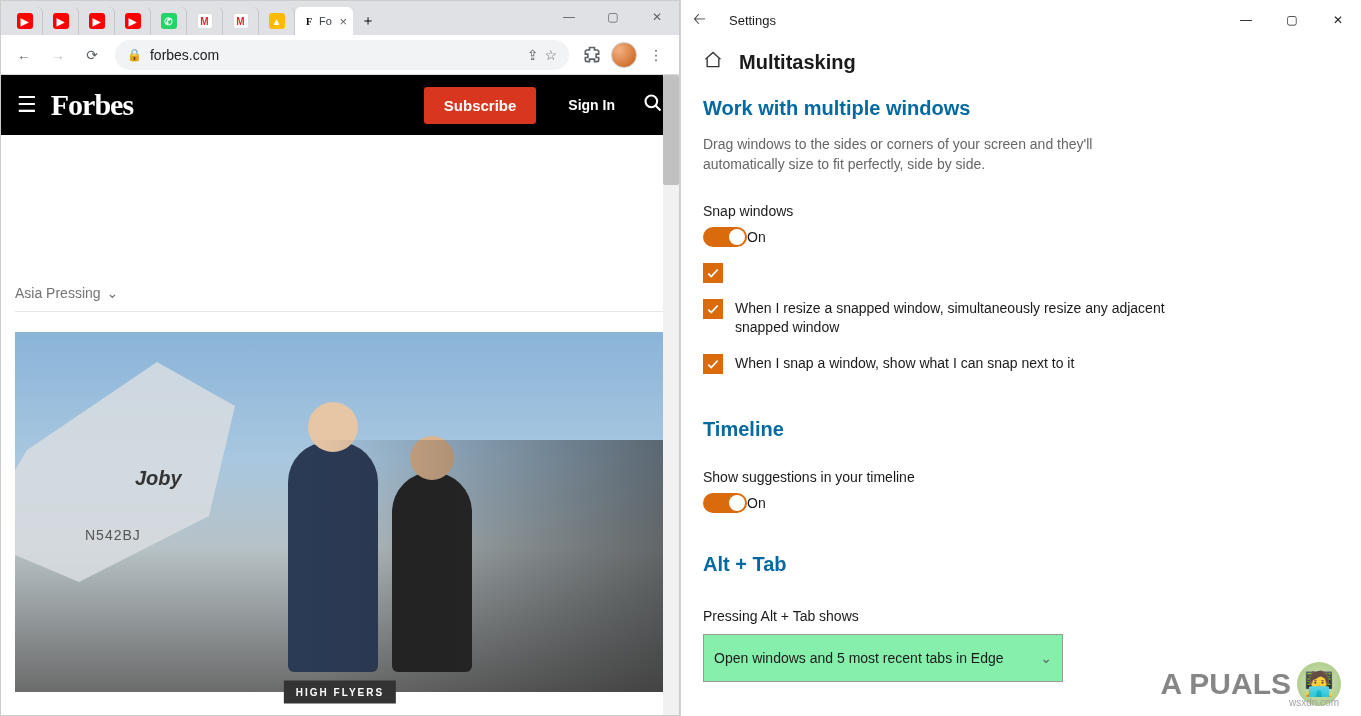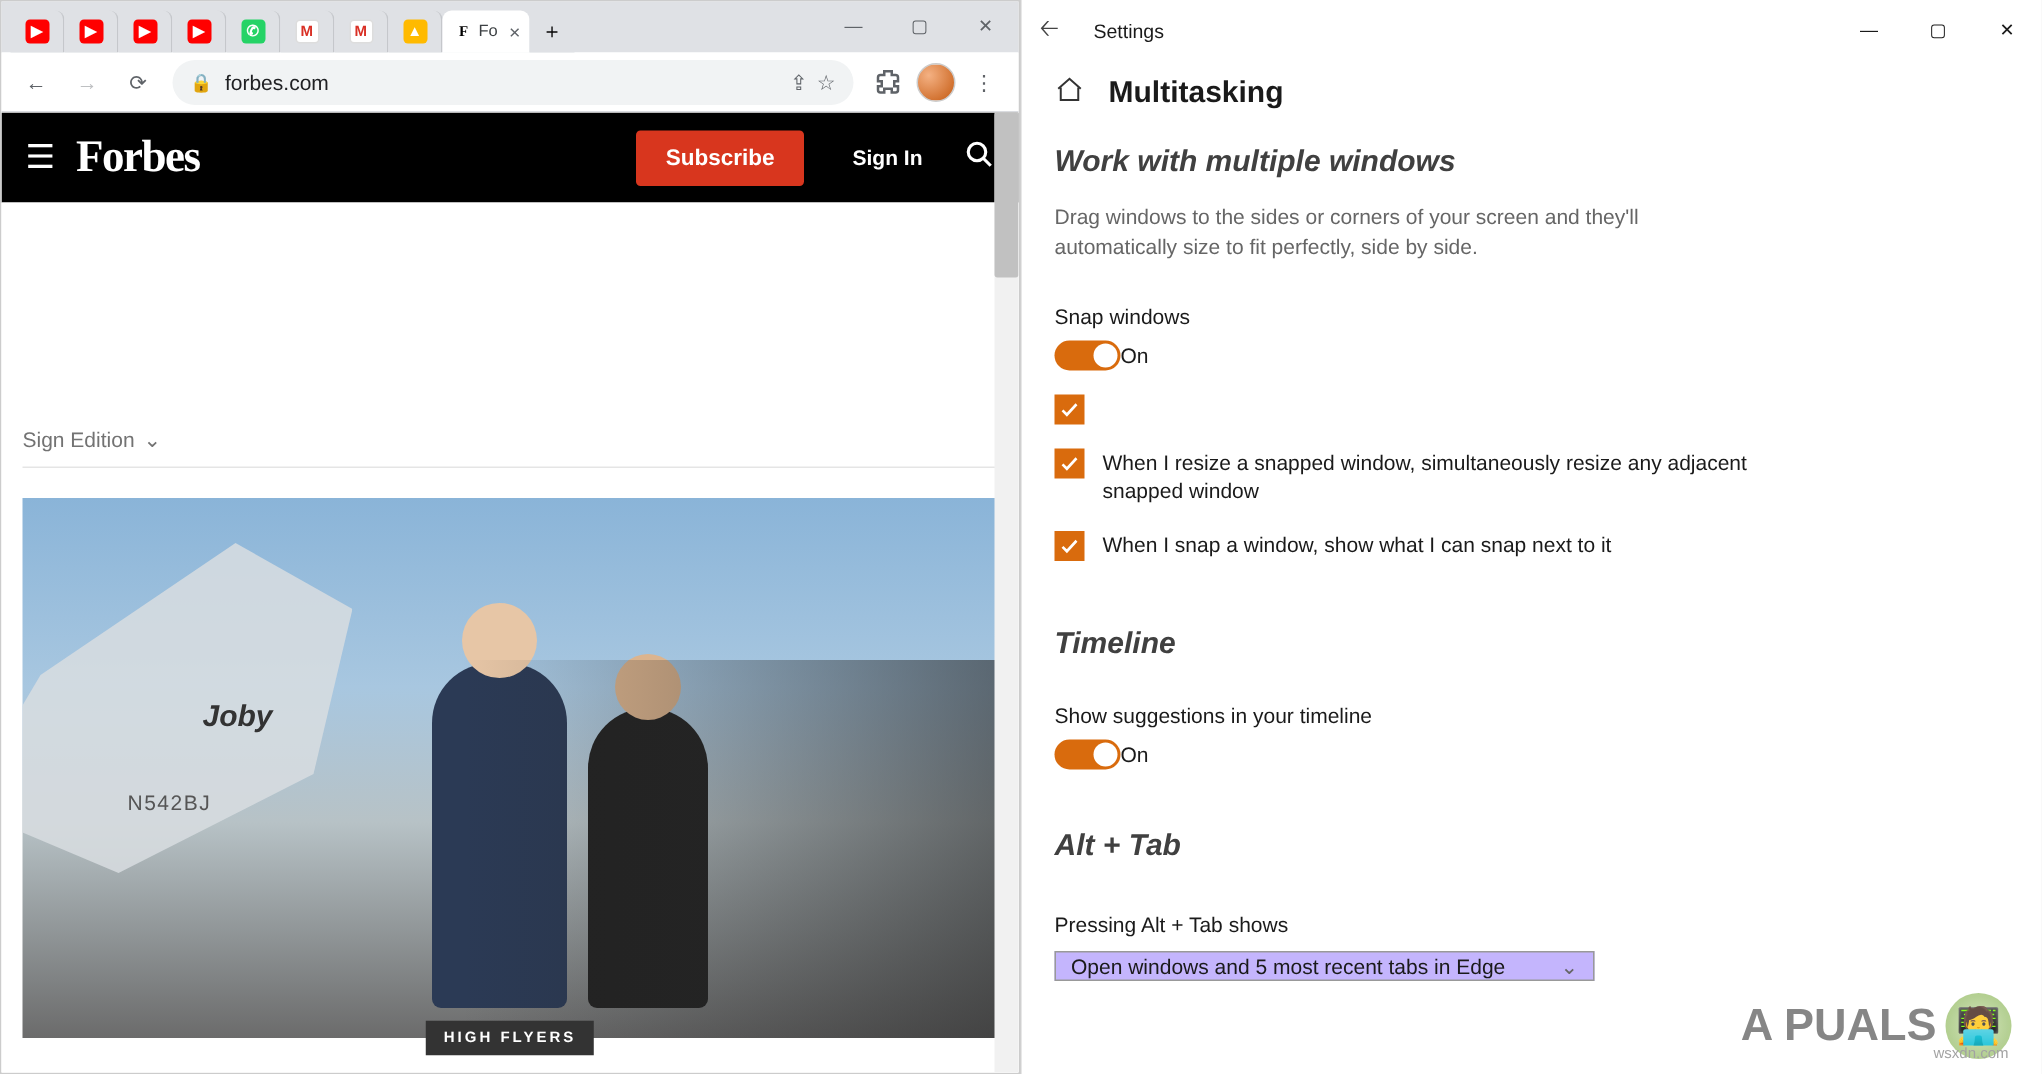--- a/index.html
+++ b/index.html
@@ -193,41 +193,41 @@
     padding-left:12px;
   }
   .back-arrow { width:32px; font-size:16px; color:#444; }
   .settings-title { font-size:13px; color:#1a1a1a; margin-left:4px;}
   .win-controls-right { margin-left:auto; display:flex; height:100%;}
   .win-controls-right .win-btn { width:46px; height:100%; color:#1a1a1a;}
   .settings-content { padding: 10px 22px; overflow:auto;}
   .page-heading { display:flex; align-items:center; gap:16px; margin-bottom:22px;}
   .home-icon { font-size:18px; color:#333;}
   .page-heading h1 { font-size:20px; font-weight:600; color:#1a1a1a;}
-  .section-h { font-size:20px; font-weight:600; color:#404040; margin-top:6px;font-style:italic;}
+  .section-h { font-size:20px; font-weight:600; color:#0369a1; margin-top:6px;}
   .section-desc { color:#666; font-size:14px; margin-top:14px; line-height:1.45; max-width:470px;}
   .setting-label { font-size:14px; color:#1a1a1a; margin-top:28px;}
   .toggle-row { display:flex; align-items:center; gap:0; margin-top:8px;}
   .toggle {
     width:44px; height:20px; background:#d96b0d; border-radius:10px; position:relative;
   }
   .toggle::after{ content:""; position:absolute; right:2px; top:2px; width:16px; height:16px; border-radius:50%; background:#fff;}
   .toggle-state { font-size:14px; color:#1a1a1a;}
   .check-row { display:flex; align-items:flex-start; gap:12px; margin-top:16px;}
   .chk {
     width:20px; height:20px; background:#d96b0d; display:flex; align-items:center; justify-content:center; flex:0 0 20px;
   }
   .chk svg { width:14px; height:14px; }
   .chk-label { font-size:14px; color:#1a1a1a; line-height:1.4; max-width:440px;}
   .select-box {
     margin-top:10px;
     width:360px;
-    height:20px;
+    height:48px;
     border:1px solid #999;
-    background:#c4b5fd;
+    background:#86efac;
     display:flex;
     align-items:center;
     padding:0 10px;
     font-size:14px;
     color:#1a1a1a;
     justify-content:space-between;
   }
   .select-box .chev { color:#666; }
 
   
@@ -328,21 +328,21 @@
       <span class="signin">Sign In</span>
       <span class="search-ic">
         <svg width="20" height="20" viewBox="0 0 24 24" fill="none" stroke="#fff" stroke-width="2.5">
             <circle cx="10" cy="10" r="7"></circle>
             <line x1="21" y1="21" x2="15" y2="15"></line>
           </svg>
       </span>
     </div>
     <div class="forbes-body">
       <div class="edition-row">
-        <span>Sign Edition</span>
+        <span>Asia Pressing</span>
         <span>⌄</span>
       </div>
       <div class="article-img-wrap">
         <div class="article-img">
           <span class="joby">Joby</span>
           <span class="reg">N542BJ</span>
           <div class="person p1"></div>
           <div class="person p2"></div>
         </div>
         <div class="category-tag">HIGH FLYERS</div>

